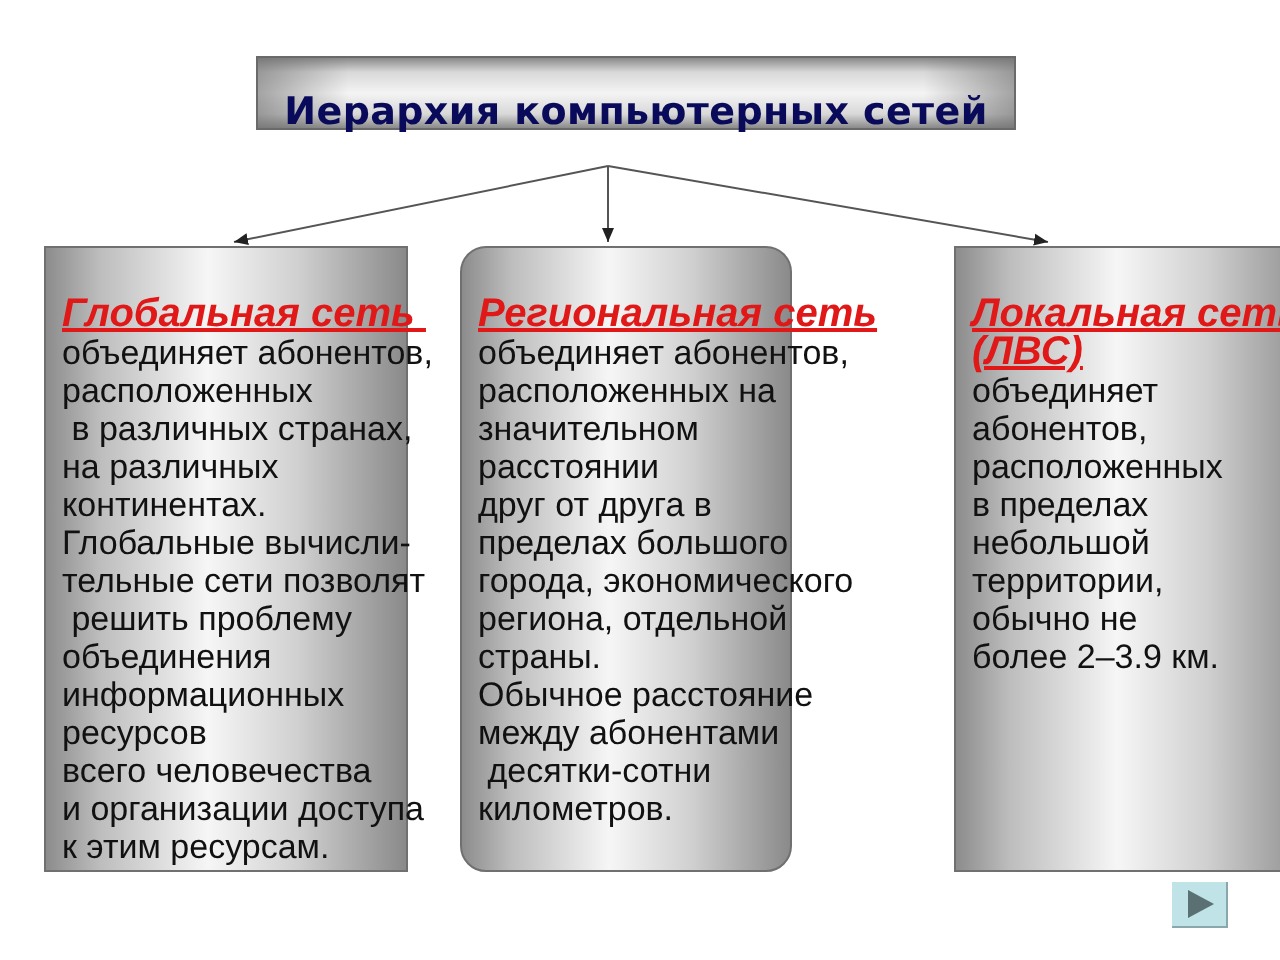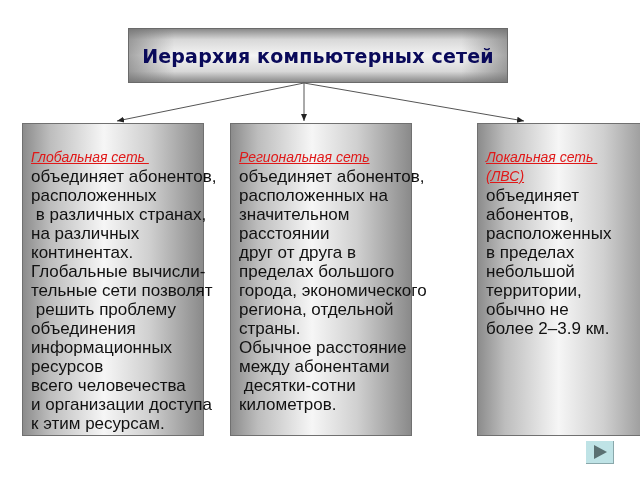--- a/index.html
+++ b/index.html
@@ -1,35 +1,35 @@
 <!DOCTYPE html>
 <html><head>
 <meta charset="utf-8">
 <style>
   html, body { margin:0; padding:0; }
   body { width:640px; height:480px; background:#ffffff; position:relative; overflow:hidden;
          font-family:"Liberation Sans", sans-serif; }
-  .title-box { position:absolute; left:128px; top:28px; width:380px; height:55px;
+  .title-box { position:absolute; left:128px; top:28px; width:380px; height:37px;
     background:linear-gradient(to bottom,#8a8a8a 0%,#d8d8d8 20%,#f4f4f4 50%,#d8d8d8 80%,#8a8a8a 100%);
     border:1px solid #6a6a6a; box-sizing:border-box; }
   .title-box::before { content:""; position:absolute; inset:0;
     background:linear-gradient(to right,rgba(110,110,110,0.6) 0%,rgba(255,255,255,0) 12%,rgba(255,255,255,0) 88%,rgba(110,110,110,0.6) 100%); }
   .title-text { position:absolute; left:0; right:0; top:16px; text-align:center;
     font-family:"DejaVu Sans", sans-serif; font-weight:bold; font-size:19px; color:#0a0a5a;
     white-space:nowrap; letter-spacing:0.2px; }
   svg.conn { position:absolute; left:0; top:0; }
   .box { position:absolute; top:123px; height:313px; box-sizing:border-box;
     border:1px solid #707070;
     background:linear-gradient(to right,#8c8c8c 0%,#bdbdbd 15%,#f6f6f6 45%,#d0d0d0 70%,#8a8a8a 100%);
     padding:24px 0 0 8px; }
   .box .txt { font-size:17px; line-height:19px; color:#111; white-space:pre; }
-  .box .head { color:#e01818; font-style:italic; font-weight:normal; text-decoration:underline;
-    font-size:14px; line-height:19px; white-space:pre; display:block; }
+  .box .head { color:#e01818; font-style:italic; font-weight:bold; text-decoration:underline;
+    font-size:20px; line-height:19px; white-space:pre; display:block; }
   #box-global { left:22px; width:182px; }
-  #box-regional { left:230px; width:182px; }
+  #box-regional { left:230px; width:166px;border-radius:13px; }
   #box-local { left:441px; width:181px;margin-left:36px; }
   .nav-next { position:absolute; left:586px; top:441px; width:28px; height:23px;
     background:#bfe3e6; border-right:1px solid #8aa8ab; border-bottom:1px solid #8aa8ab; box-sizing:border-box; }
   .nav-next .tri { position:absolute; left:8px; top:4px; width:0; height:0;
     border-top:7px solid transparent; border-bottom:7px solid transparent; border-left:13px solid #5a7072; }
 </style>
 </head>
 <body>
 
 <div class="title-box">

